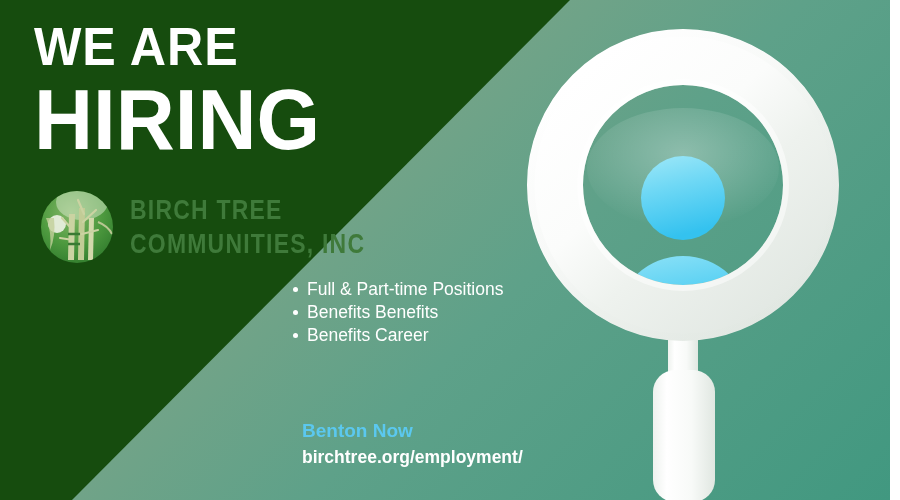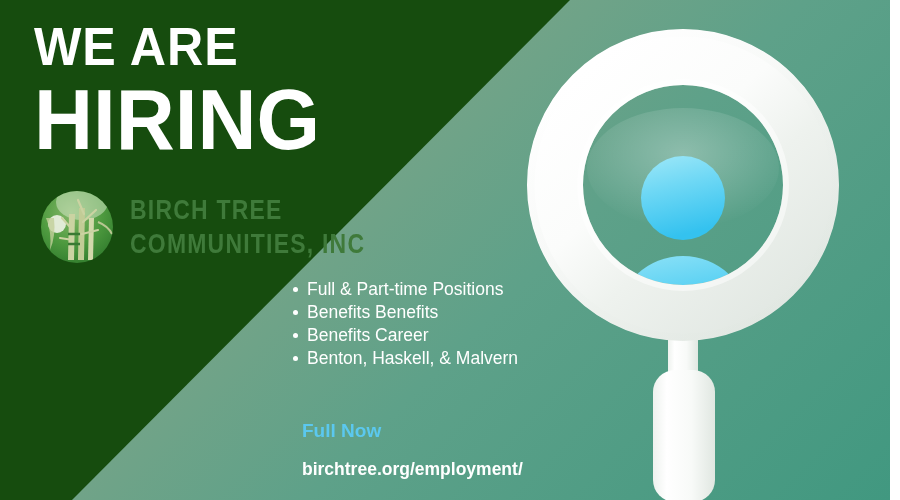--- a/index.html
+++ b/index.html
@@ -124,21 +124,21 @@
     color: #5bc8ef;
     font-size: 19px;
     font-weight: bold;
     line-height: 22px;
   }
   .cta-url {
     color: #ffffff;
     font-size: 17.5px;
     font-weight: bold;
     line-height: 22px;
-    margin-top: 16px;
+    margin-top: 4px;
   }
 
   
   .magnifier {
     position: absolute;
     left: 525px;
     top: 18px;
     width: 320px;
     height: 482px;
     z-index: 4;
@@ -244,21 +244,20 @@
     <div class="logo-wordmark">
       <span class="ln1">BIRCH TREE</span>
       <span class="ln2">COMMUNITIES, INC</span>
     </div>
   </div>
 
   <ul class="bullets">
     <li>Full &amp; Part-time Positions</li>
     <li>Benefits Benefits</li>
     <li>Benefits Career</li>
-    <li>Benton, Haskell, &amp; Malvern</li>
   </ul>
 
   <div class="cta">
-    <div class="cta-apply">Full Now</div>
+    <div class="cta-apply">Benton Now</div>
     <div class="cta-url">birchtree.org/employment/</div>
   </div>
 
 </div>
 
 </body></html>

